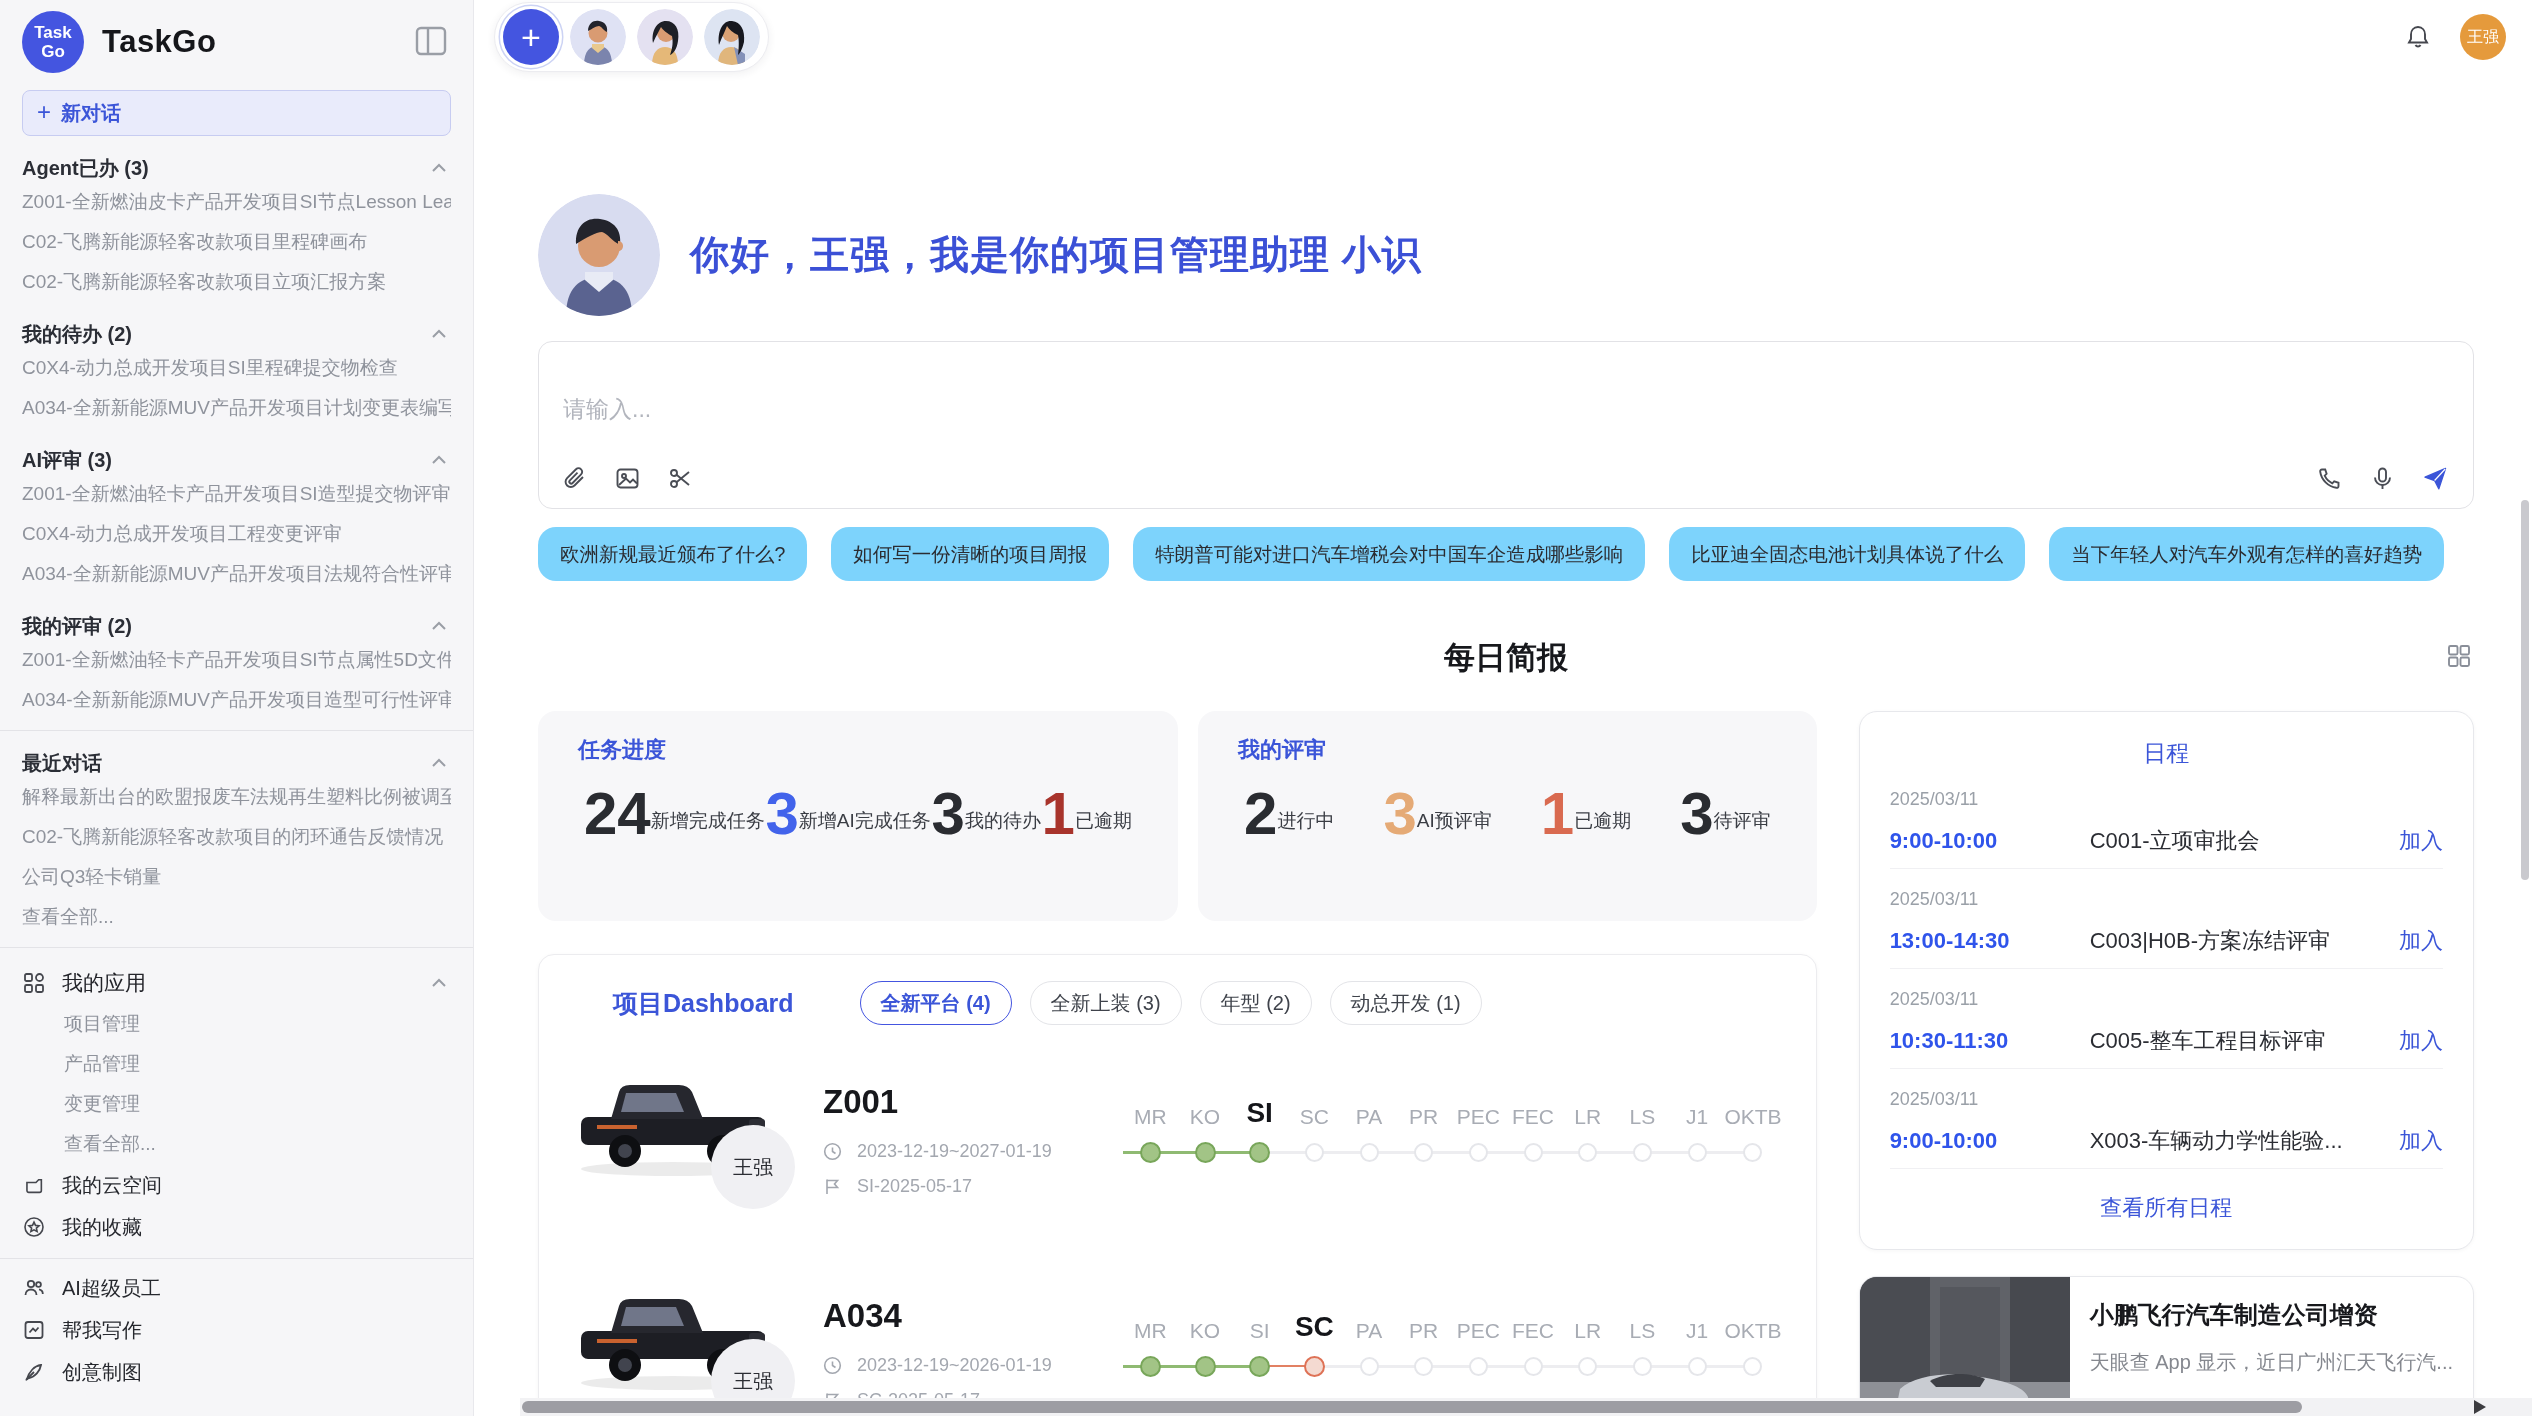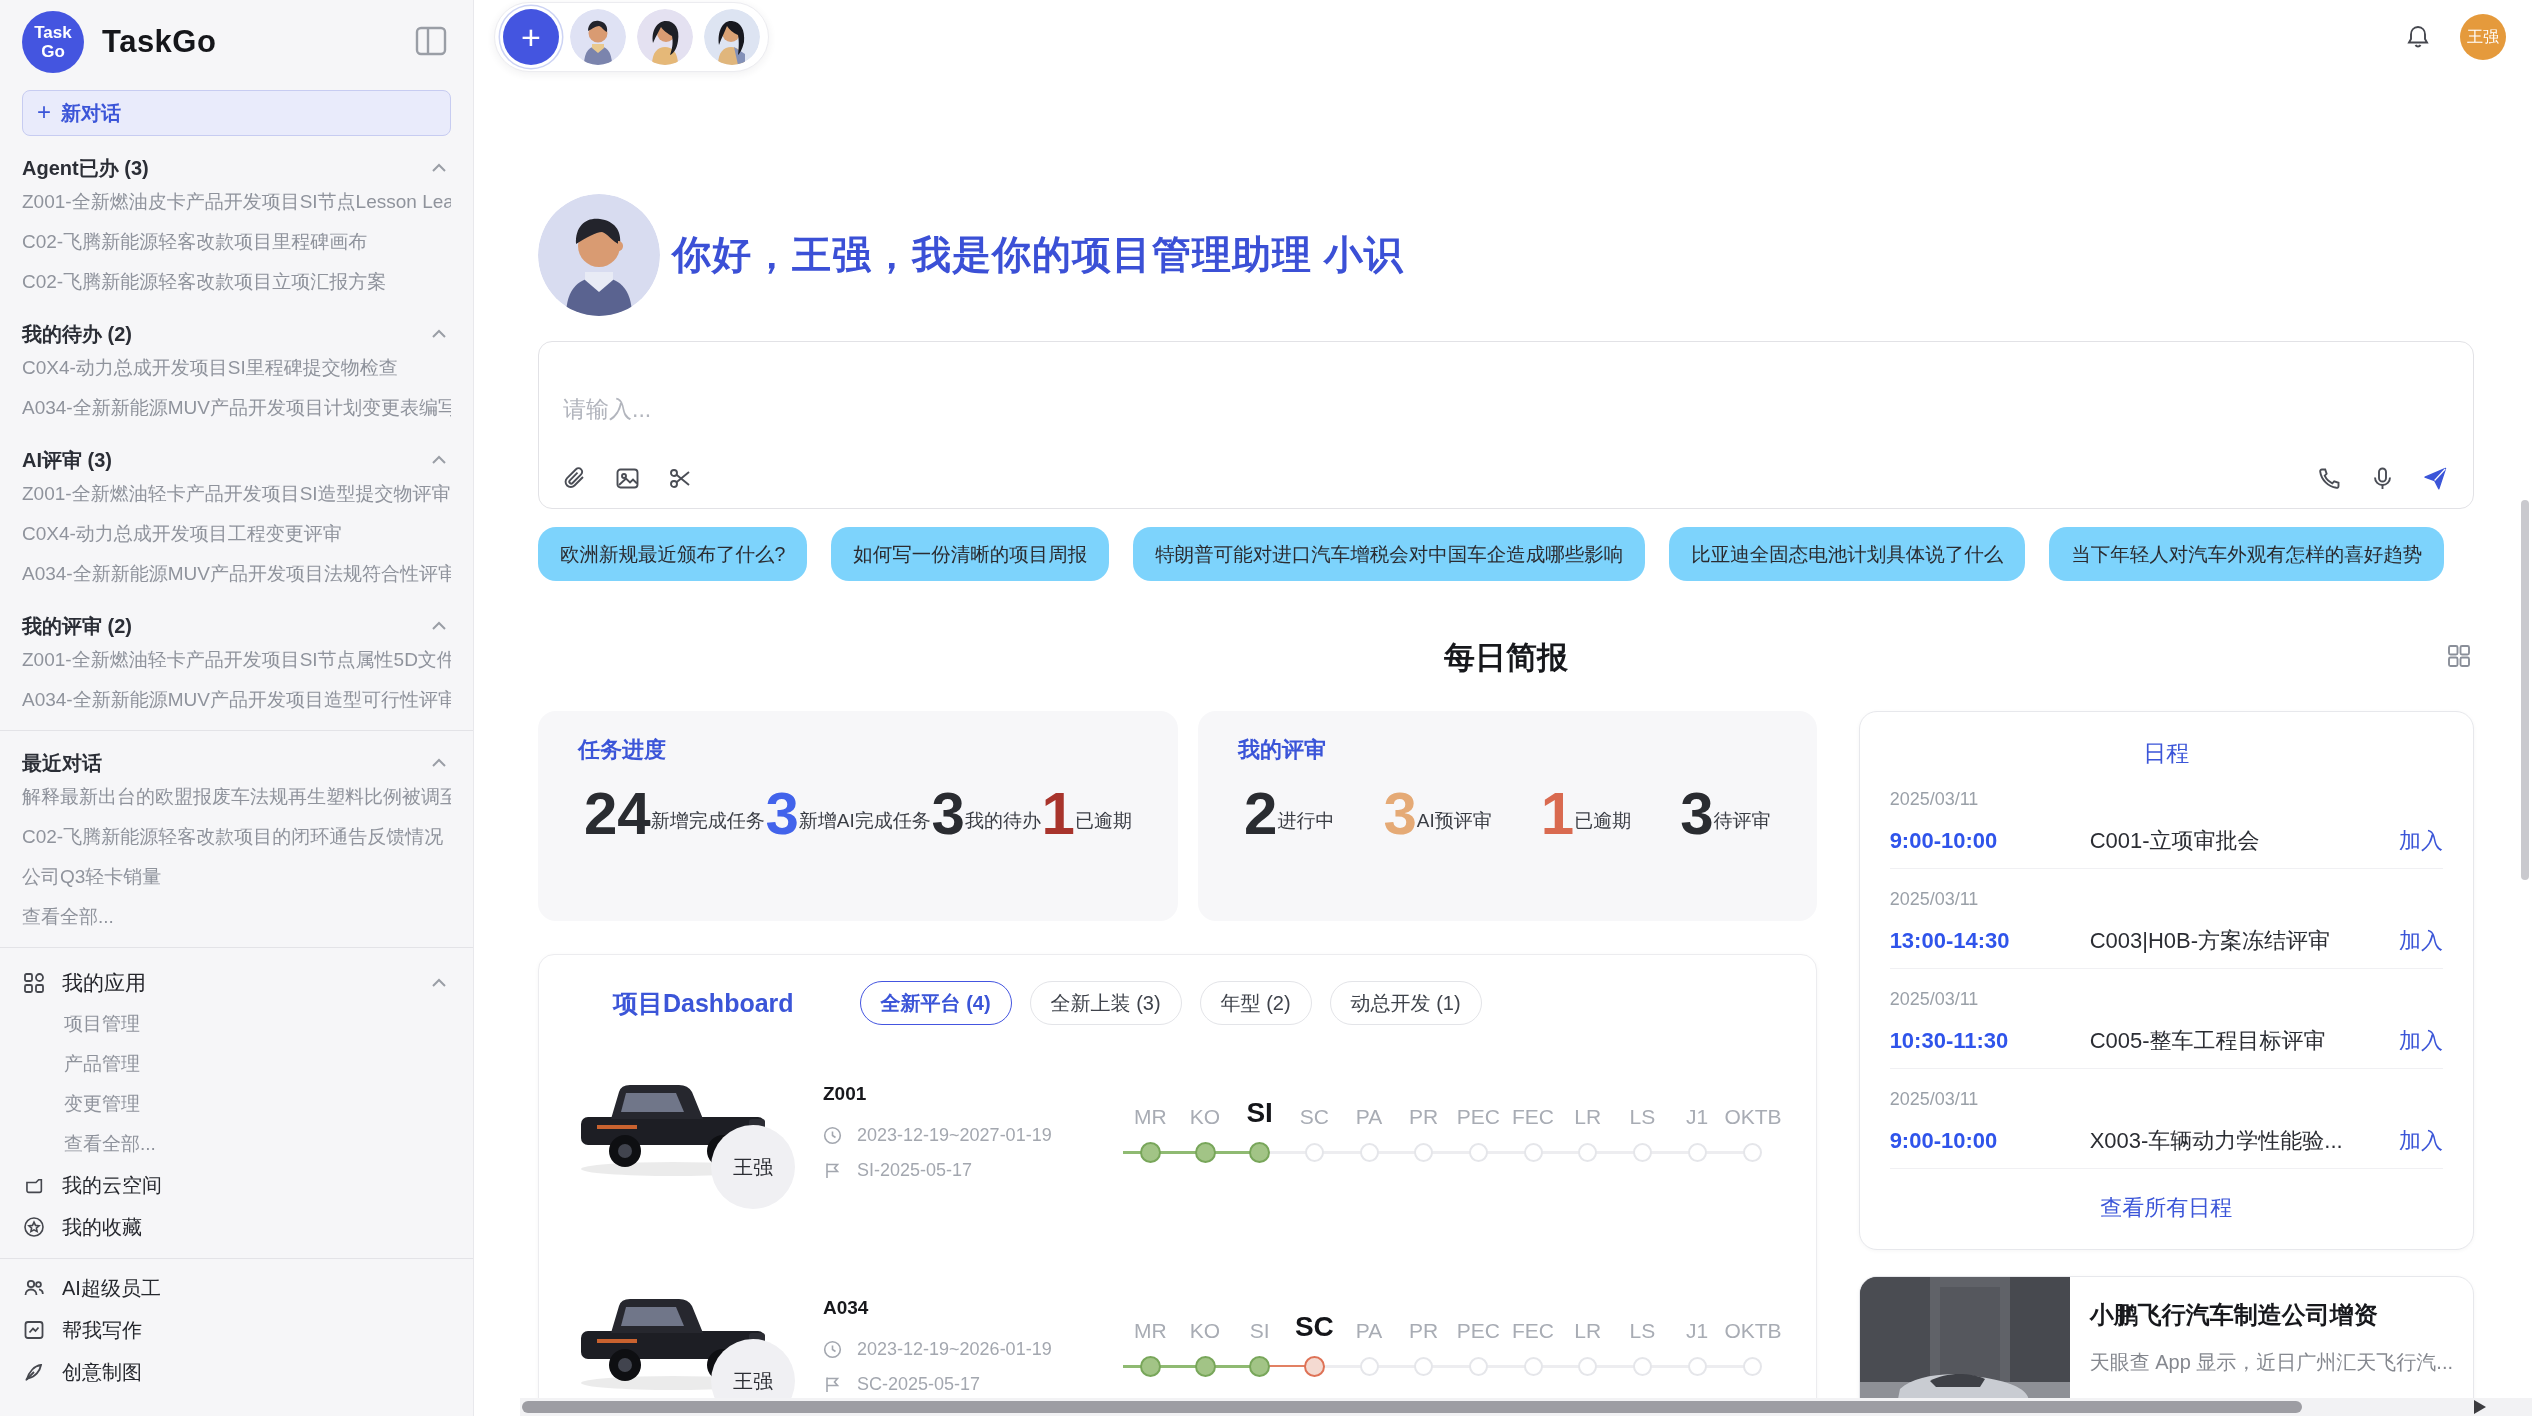--- a/index.html
+++ b/index.html
@@ -41,21 +41,21 @@
     align-items:center;justify-content:center;font-size:34px;font-weight:400;cursor:pointer;
     box-shadow:0 0 0 3px #fff,0 0 0 4.5px #ccd3f4;}
   .tb-avatar{width:56px;height:56px;border-radius:50%;overflow:hidden;cursor:pointer;}
   .top-right{position:absolute;right:26px;top:14px;display:flex;align-items:center;gap:28px;z-index:5;}
   .bell{width:28px;height:28px;cursor:pointer;}
   .user-badge{width:46px;height:46px;border-radius:50%;background:#e59a3c;color:#fff;font-size:16px;
     display:flex;align-items:center;justify-content:center;cursor:pointer;}
   .content{padding:194px 58px 0 64px;box-sizing:border-box;}
   .greet-row{display:flex;align-items:center;}
   .greet-avatar{width:122px;height:122px;border-radius:50%;overflow:hidden;flex:0 0 122px;}
-  .greet-text{margin-left:12px;font-size:39px;font-weight:700;color:#3b50d6;letter-spacing:1px;}
+  .greet-text{margin-left:30px;font-size:39px;font-weight:700;color:#3b50d6;letter-spacing:1px;}
   .input-card{margin-top:25px;height:168px;border:1.5px solid #e2e2e6;border-radius:14px;position:relative;
     box-sizing:border-box;background:#fff;}
   .input-ph{position:absolute;left:24px;top:52px;font-size:23px;color:#b2b5bd;}
   .input-icons-left{position:absolute;left:22px;bottom:16px;display:flex;gap:26px;align-items:center;}
   .input-icons-right{position:absolute;right:24px;bottom:16px;display:flex;gap:26px;align-items:center;}
   .in-ic{width:27px;height:27px;cursor:pointer;}
   .chips-row{margin-top:18px;display:flex;gap:24px;}
   .chip{background:#7dd3fc;border-radius:18px;height:54px;line-height:54px;padding:0 22px;font-size:19.5px;
     color:#2b2c31;white-space:nowrap;cursor:pointer;}
   .brief-head{margin-top:56px;position:relative;height:42px;display:flex;align-items:center;justify-content:center;}
@@ -82,21 +82,21 @@
   .dash-filters{display:flex;gap:18px;margin-left:66px;}
   .filter-chip{border:1.5px solid #e3e4e8;border-radius:22px;padding:0 20px;height:42px;line-height:42px;
     font-size:20px;color:#3f434b;background:#fff;cursor:pointer;white-space:nowrap;}
   .filter-chip.active{border-color:#4455e0;color:#3b55d8;font-weight:700;}
   .proj-row{display:flex;margin-top:44px;}
   .proj-visual{position:relative;width:250px;flex:0 0 250px;height:170px;}
   .truck{width:200px;height:110px;}
   .owner-chip{position:absolute;left:138px;top:56px;width:84px;height:84px;border-radius:50%;background:#f0f0f3;
     display:flex;align-items:center;justify-content:center;font-size:20px;color:#2b2d33;}
   .proj-info{width:300px;flex:0 0 300px;padding-top:14px;box-sizing:border-box;}
-  .proj-code{font-size:19px;font-weight:700;color:#17181c;}
+  .proj-code{font-size:33px;font-weight:700;color:#17181c;}
   .proj-meta{display:flex;align-items:center;margin-top:20px;color:#a3a7af;font-size:18px;gap:15px;}
   .proj-meta + .proj-meta{margin-top:14px;}
   .meta-ic{width:19px;height:19px;flex:0 0 19px;}
   .milestones{flex:1;display:flex;padding-top:18px;}
   .ms-cell{flex:1;display:flex;flex-direction:column;align-items:center;position:relative;}
   .ms-label{height:42px;display:flex;align-items:flex-end;font-size:21px;color:#a8acb4;}
   .ms-label.current{font-size:28px;font-weight:700;color:#141519;}
   .ms-track{position:relative;width:100%;height:34px;display:flex;align-items:center;justify-content:center;margin-top:6px;}
   .ms-dot{width:19px;height:19px;border-radius:50%;background:#fff;border:2px solid #e5e6ea;z-index:1;box-sizing:border-box;}
   .ms-dot.done{background:#a2c486;border-color:#78a65a;width:21px;height:21px;}

